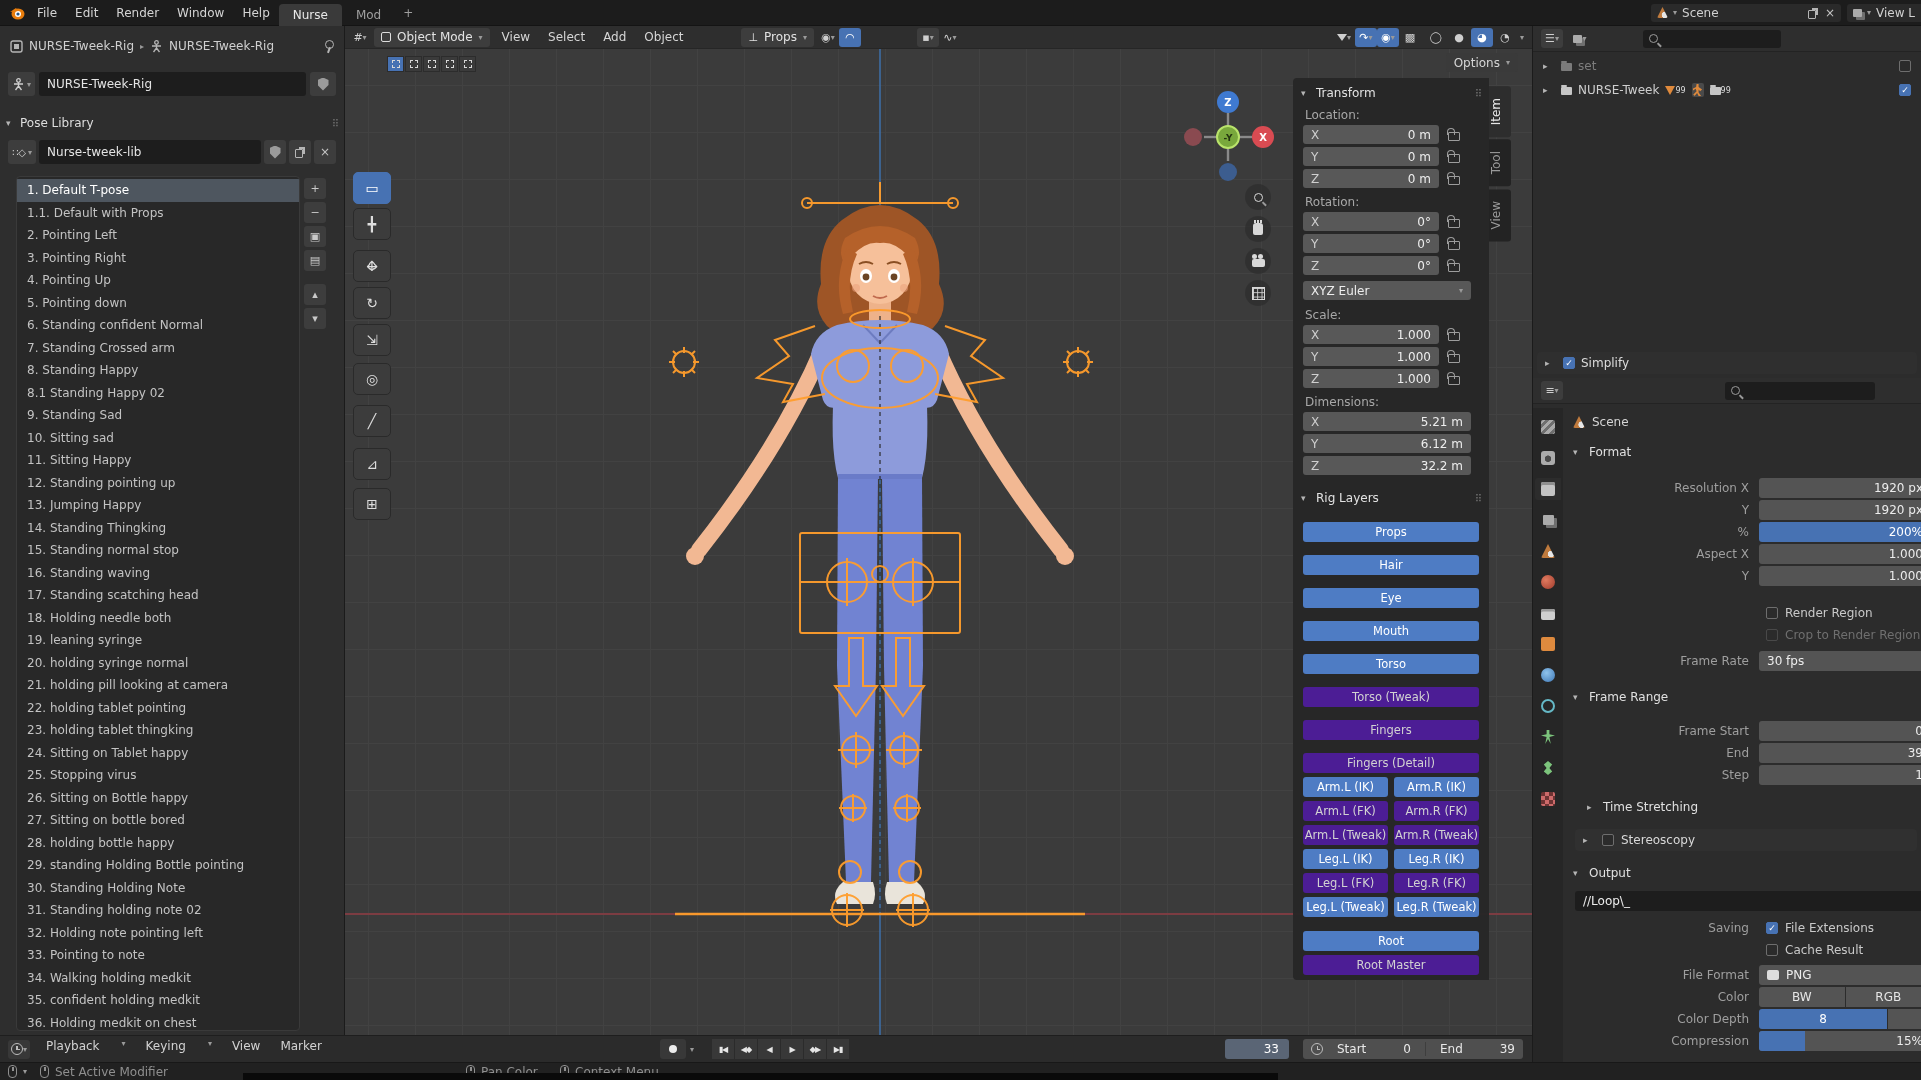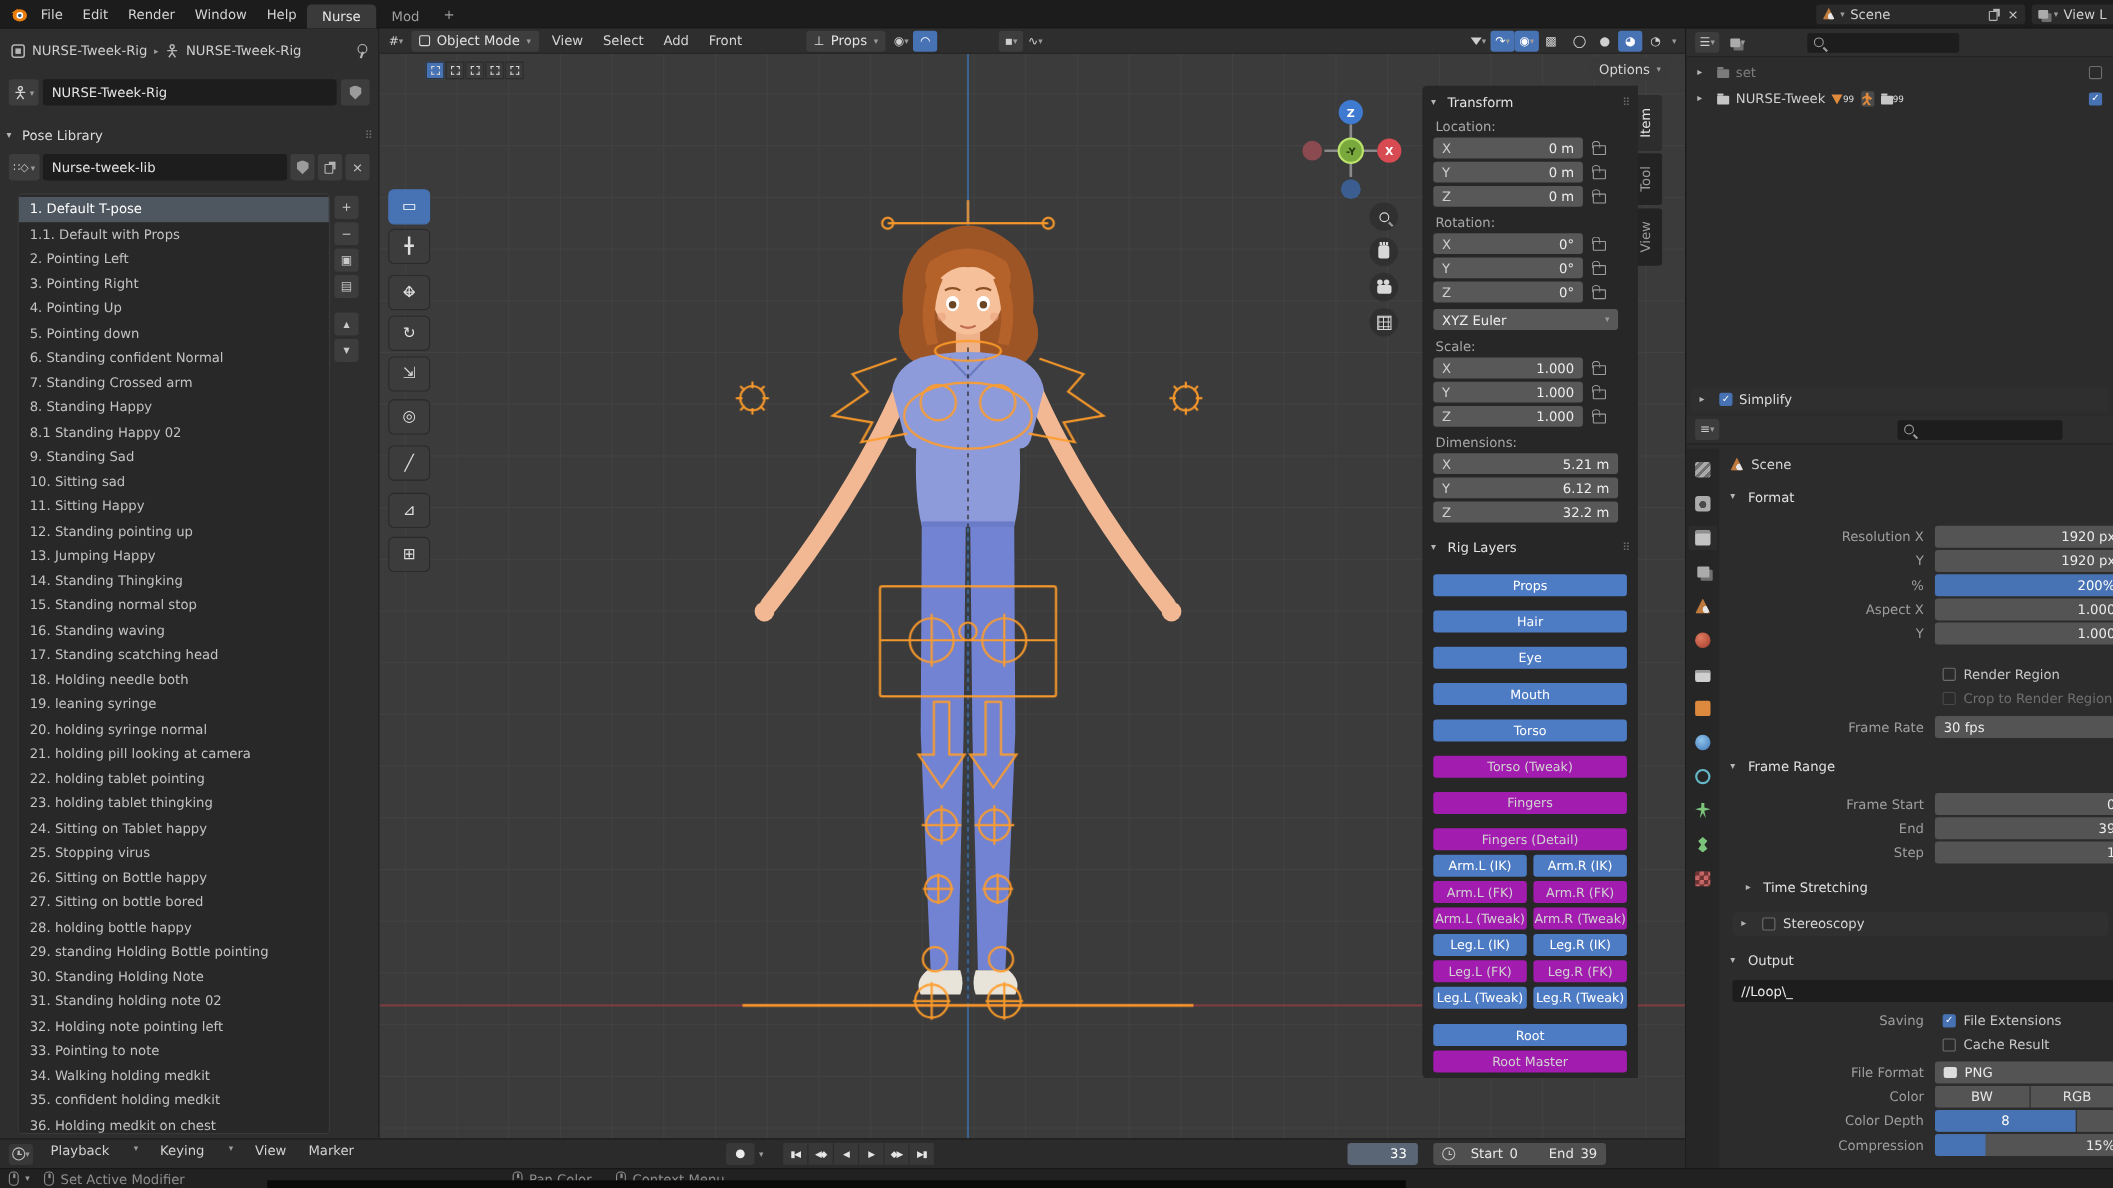--- a/index.html
+++ b/index.html
@@ -124,21 +124,21 @@
   .nhdr{display:flex;align-items:center;height:22px;padding:0 8px;color:#e2e2e2;gap:3px}
   .nlab{color:#a8a8a8;padding:4px 12px 3px}
   .nrow{display:flex;align-items:center;padding:0 10px;margin-bottom:3px;gap:8px}
   .nfield{flex:none;width:136px;height:19px;background:#585858;border-radius:3px;display:flex;
     align-items:center;padding:0 8px;color:#ededed}
   .nfield .ax{color:#cfcfcf}
   .nfield .av{margin-left:auto}
   .nfield.wide{width:168px}
   #euler-field{margin:6px 10px 4px;width:168px;height:19px;background:#585858;border-radius:3px;
     display:flex;align-items:center;padding:0 8px;color:#ededed}
-  .rig-btn{height:20px;border-radius:3px;background:#a21caf;color:#d2d2d2;display:flex;
+  .rig-btn{height:20px;border-radius:3px;background:#4c1d95;color:#d2d2d2;display:flex;
     align-items:center;justify-content:center;white-space:nowrap;font-size:11.5px}
   .rig-btn.on{background:#4e7cc4;color:#fff}
   #rig-full .rig-btn{margin:13px 10px 4px}
   .rig-pair{display:flex;gap:6px;margin:0 10px 4px}
   .rig-pair .rig-btn{flex:1}
   #rig-root{margin-top:14px}
   #rig-root .rig-btn{margin:0 10px 4px}
 
   
   #right-col{position:absolute;left:1532px;top:26px;width:389px;height:1036px;background:#2c2c2c;
@@ -206,21 +206,21 @@
     border-top:1px solid #1e1e1e;display:flex;align-items:center}
   .tl-menu{color:#d2d2d2;display:flex;align-items:flex-start;gap:22px;padding:0 10px;height:20px}
   .tl-btn{width:22px;height:20px;background:#383838;display:flex;align-items:center;justify-content:center;
     color:#e6e6e6;font-size:8px;letter-spacing:-1px}
   #tl-transport{position:absolute;left:712px;display:flex;gap:1px}
   #tl-rec{position:absolute;left:660px;width:26px;height:20px;background:#383838;border-radius:3px;
     display:flex;align-items:center;justify-content:center}
   #tl-rec i{width:8px;height:8px;border-radius:50%;background:#ececec}
   #tl-frame{position:absolute;left:1225px;width:64px;height:20px;background:#5a6575;border-radius:3px;
     display:flex;align-items:center;justify-content:flex-end;padding:0 10px;color:#fff}
-  #tl-range{position:absolute;left:1303px;width:157px;height:20px;background:#4f4f4f;border-radius:3px;
+  #tl-range{position:absolute;left:1303px;width:220px;height:20px;background:#4f4f4f;border-radius:3px;
     display:flex;align-items:center;padding:0 8px;gap:6px;color:#e8e8e8}
 
   
   #statusbar{position:absolute;left:0;top:1062px;width:1921px;height:18px;background:#212121;
     display:flex;align-items:center;color:#8f8f8f;border-top:1px solid #181818}
   .sb-item{display:flex;align-items:center;gap:6px;position:absolute;height:18px}
   #sb-black{position:absolute;left:243px;top:1073px;width:1035px;height:7px;background:#0a0a0a}
 
   .gizmo-label{font-size:10px;font-weight:bold;fill:#fff}
 </style>
@@ -462,21 +462,21 @@
     <span class="hicon" style="margin-left:4px">#<span class="dd">▾</span></span>
     <span class="vph-dd">
       <span style="width:10px;height:10px;border:1.4px solid #ddd;border-radius:2px;display:inline-block"></span>
       <span>Object Mode</span>
         <span class="dd">▾</span>
     </span>
     <span id="vp-menus" style="display:flex">
         <span class="vph-item">View</span>
         <span class="vph-item">Select</span>
         <span class="vph-item">Add</span>
-        <span class="vph-item">Front</span>
+        <span class="vph-item">Object</span>
       </span>
     <span style="width:46px"></span>
     <span class="vph-dd">
       <span style="font-size:11px">⊥</span>
         <span>Props</span>
         <span class="dd">▾</span>
     </span>
     <span class="hicon">◉<span class="dd">▾</span></span>
     <span class="hicon blue">◠</span>
     <span style="width:56px"></span>

